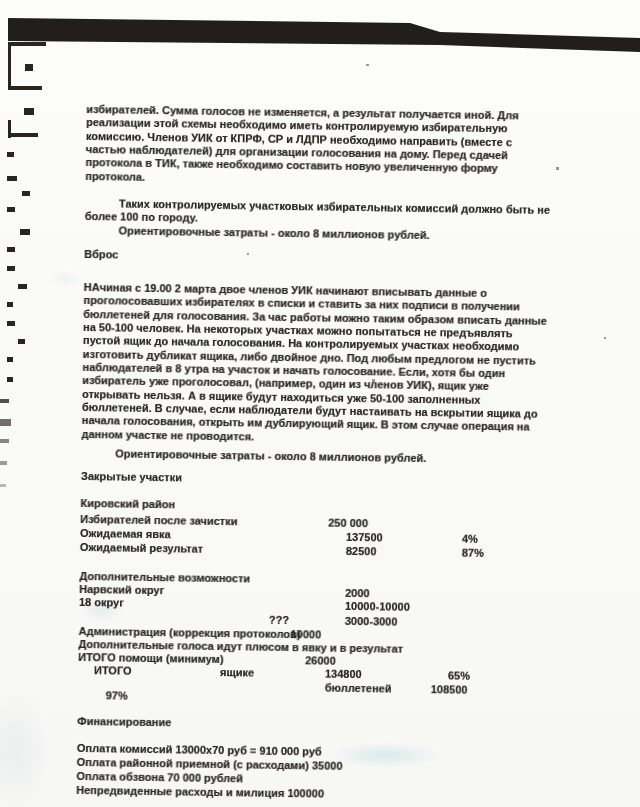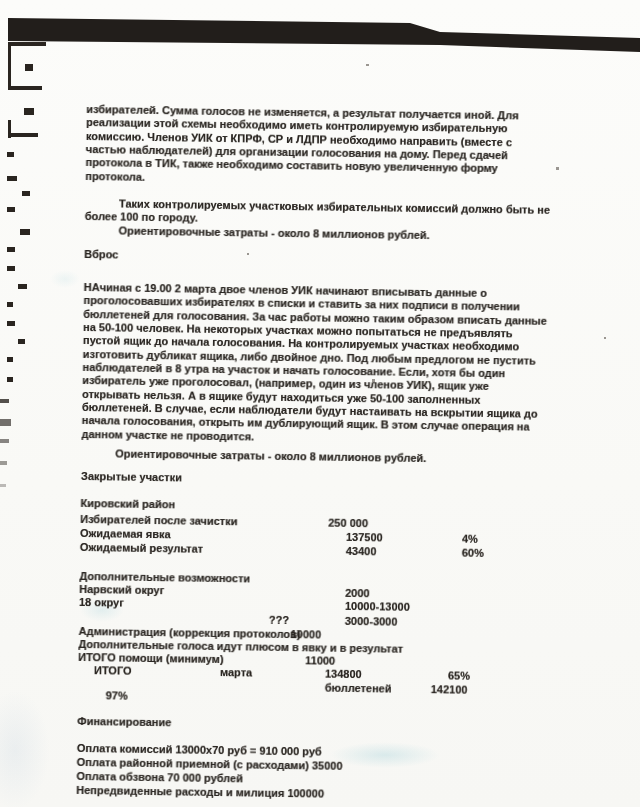--- a/index.html
+++ b/index.html
@@ -107,59 +107,59 @@
     <span class="cell" style="left:0">Избирателей после зачистки</span>
     <span class="cell" style="left:248px">250 000</span>
   </div>
   <div class="ln" style="top:527px">
     <span class="cell" style="left:0">Ожидаемая явка</span>
     <span class="cell" style="left:266px">137500</span>
     <span class="cell" style="left:382px">4%</span>
   </div>
   <div class="ln" style="top:541px">
     <span class="cell" style="left:0">Ожидаемый результат</span>
-    <span class="cell" style="left:266px">43400</span>
-    <span class="cell" style="left:382px">60%</span>
+    <span class="cell" style="left:266px">82500</span>
+    <span class="cell" style="left:382px">87%</span>
   </div>
 
   <div class="ln" style="top:570px">Дополнительные возможности</div>
 
   <div class="ln" style="top:583px">
     <span class="cell" style="left:0">Нарвский округ</span>
     <span class="cell" style="left:266px">2000</span>
   </div>
   <div class="ln" style="top:596px">
     <span class="cell" style="left:0">18 округ</span>
-    <span class="cell" style="left:266px">10000-13000</span>
+    <span class="cell" style="left:266px">10000-10000</span>
   </div>
   <div class="ln" style="top:611px">
     <span class="cell" style="left:190px">???</span>
     <span class="cell" style="left:266px">3000-3000</span>
   </div>
   <div class="ln" style="top:625px">
     <span class="cell" style="left:0">Администрация (коррекция протоколов)</span>
     <span class="cell" style="left:212px">10000</span>
   </div>
   <div class="ln" style="top:638px">
     <span class="cell" style="left:0">Дополнительные голоса идут плюсом в явку и в результат</span>
   </div>
   <div class="ln" style="top:651px">
     <span class="cell" style="left:0">ИТОГО помощи (минимум)</span>
-    <span class="cell" style="left:227px">11000</span>
+    <span class="cell" style="left:227px">26000</span>
   </div>
 
   <div class="ln" style="top:664px">
     <span class="cell" style="left:16px">ИТОГО</span>
-    <span class="cell" style="left:142px">марта</span>
+    <span class="cell" style="left:142px">ящике</span>
     <span class="cell" style="left:247px">134800</span>
     <span class="cell" style="left:370px">65%</span>
   </div>
   <div class="ln" style="top:678px">
     <span class="cell" style="left:247px">бюллетеней</span>
-    <span class="cell" style="left:353px">142100</span>
+    <span class="cell" style="left:353px">108500</span>
   </div>
   <div class="ln" style="top:689px">
     <span class="cell" style="left:28px">97%</span>
   </div>
 
   <div class="ln" style="top:715px">Финансирование</div>
 
   <div class="ln" style="top:742px">Оплата комиссий 13000х70 руб = 910 000 руб</div>
   <div class="ln" style="top:756px">Оплата районной приемной (с расходами) 35000</div>
   <div class="ln" style="top:770px">Оплата обзвона 70 000 рублей</div>

